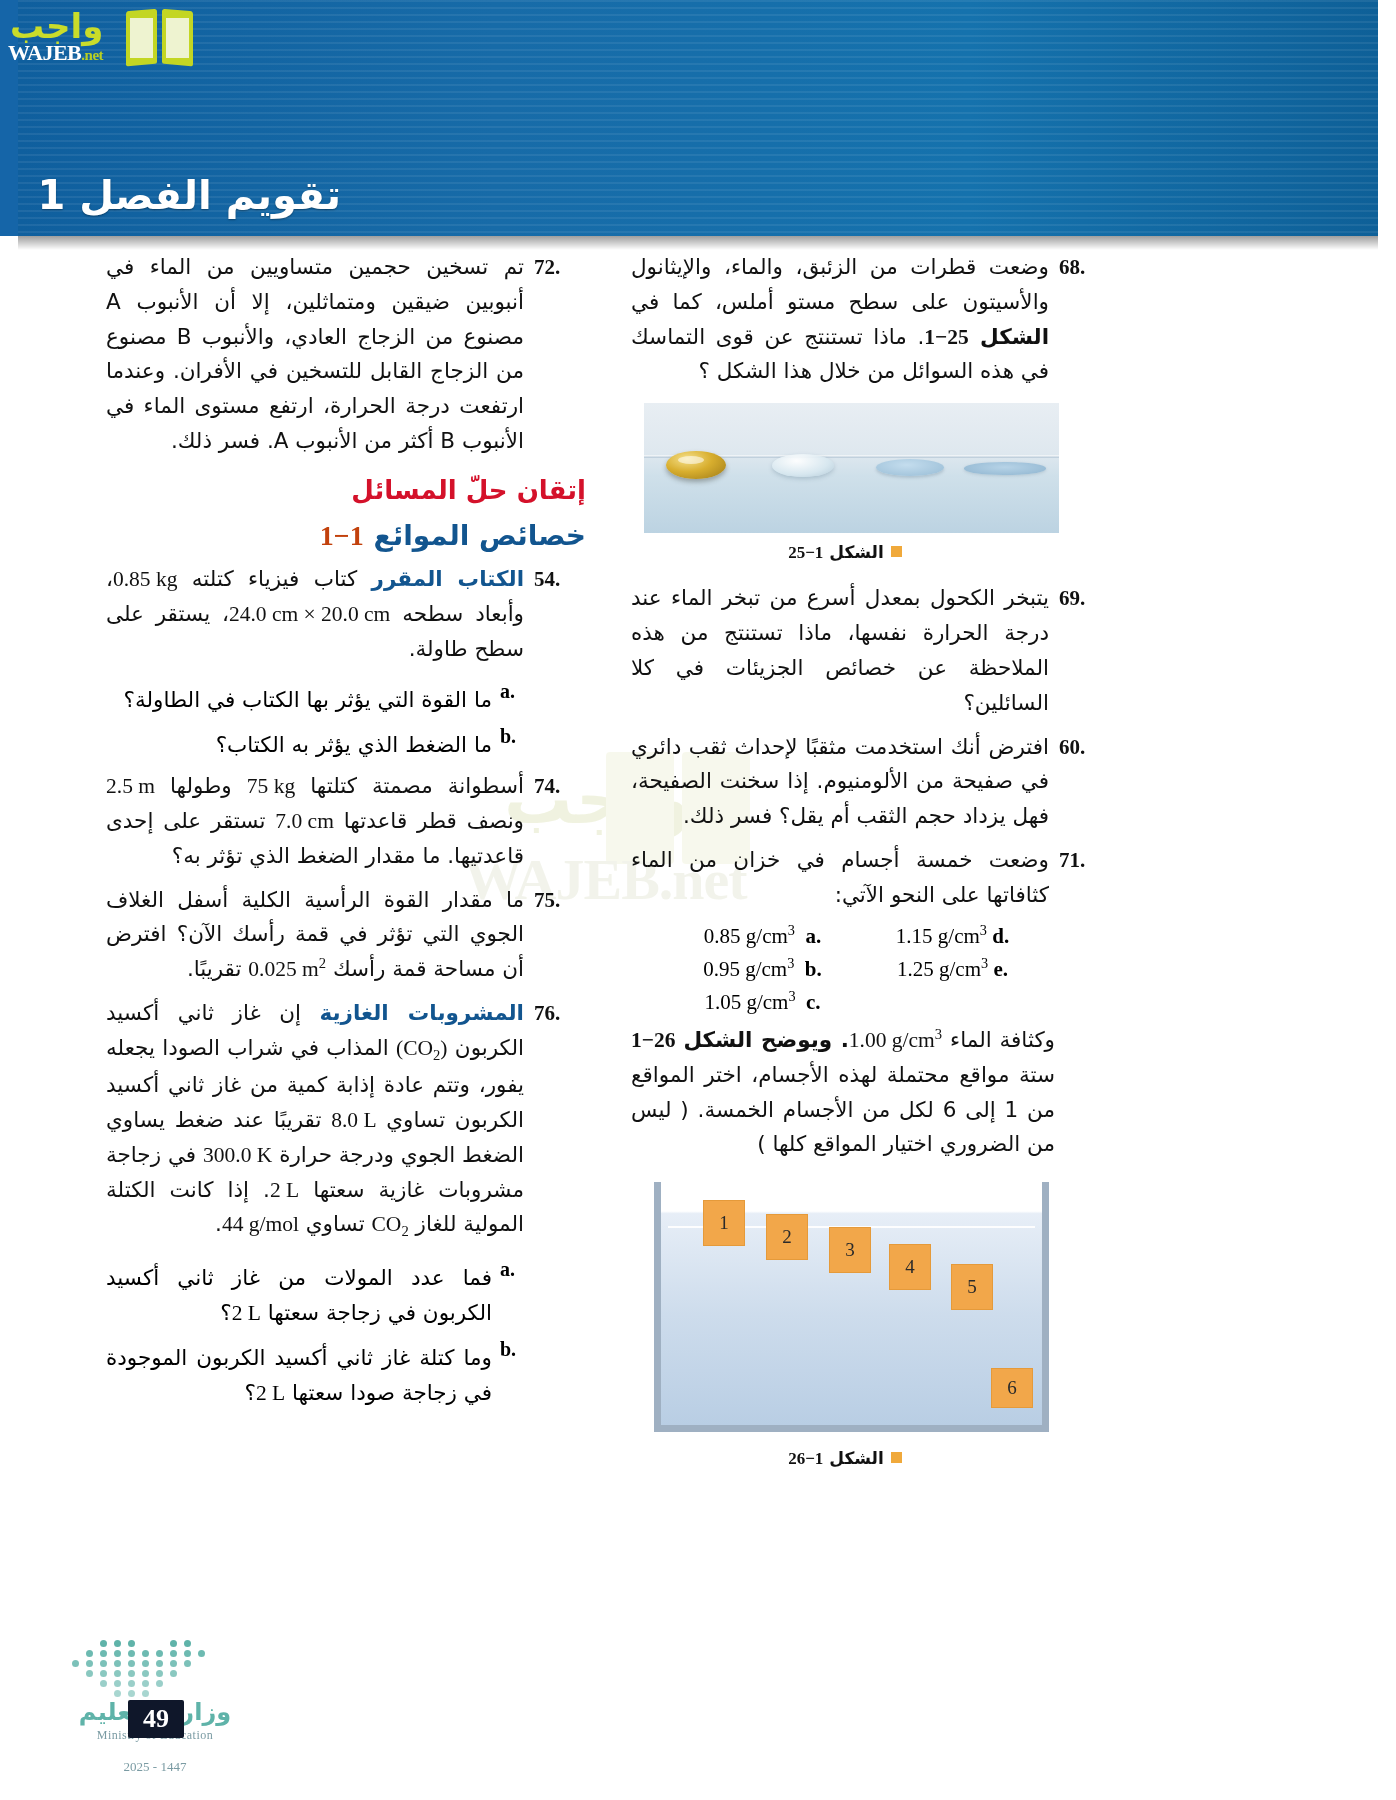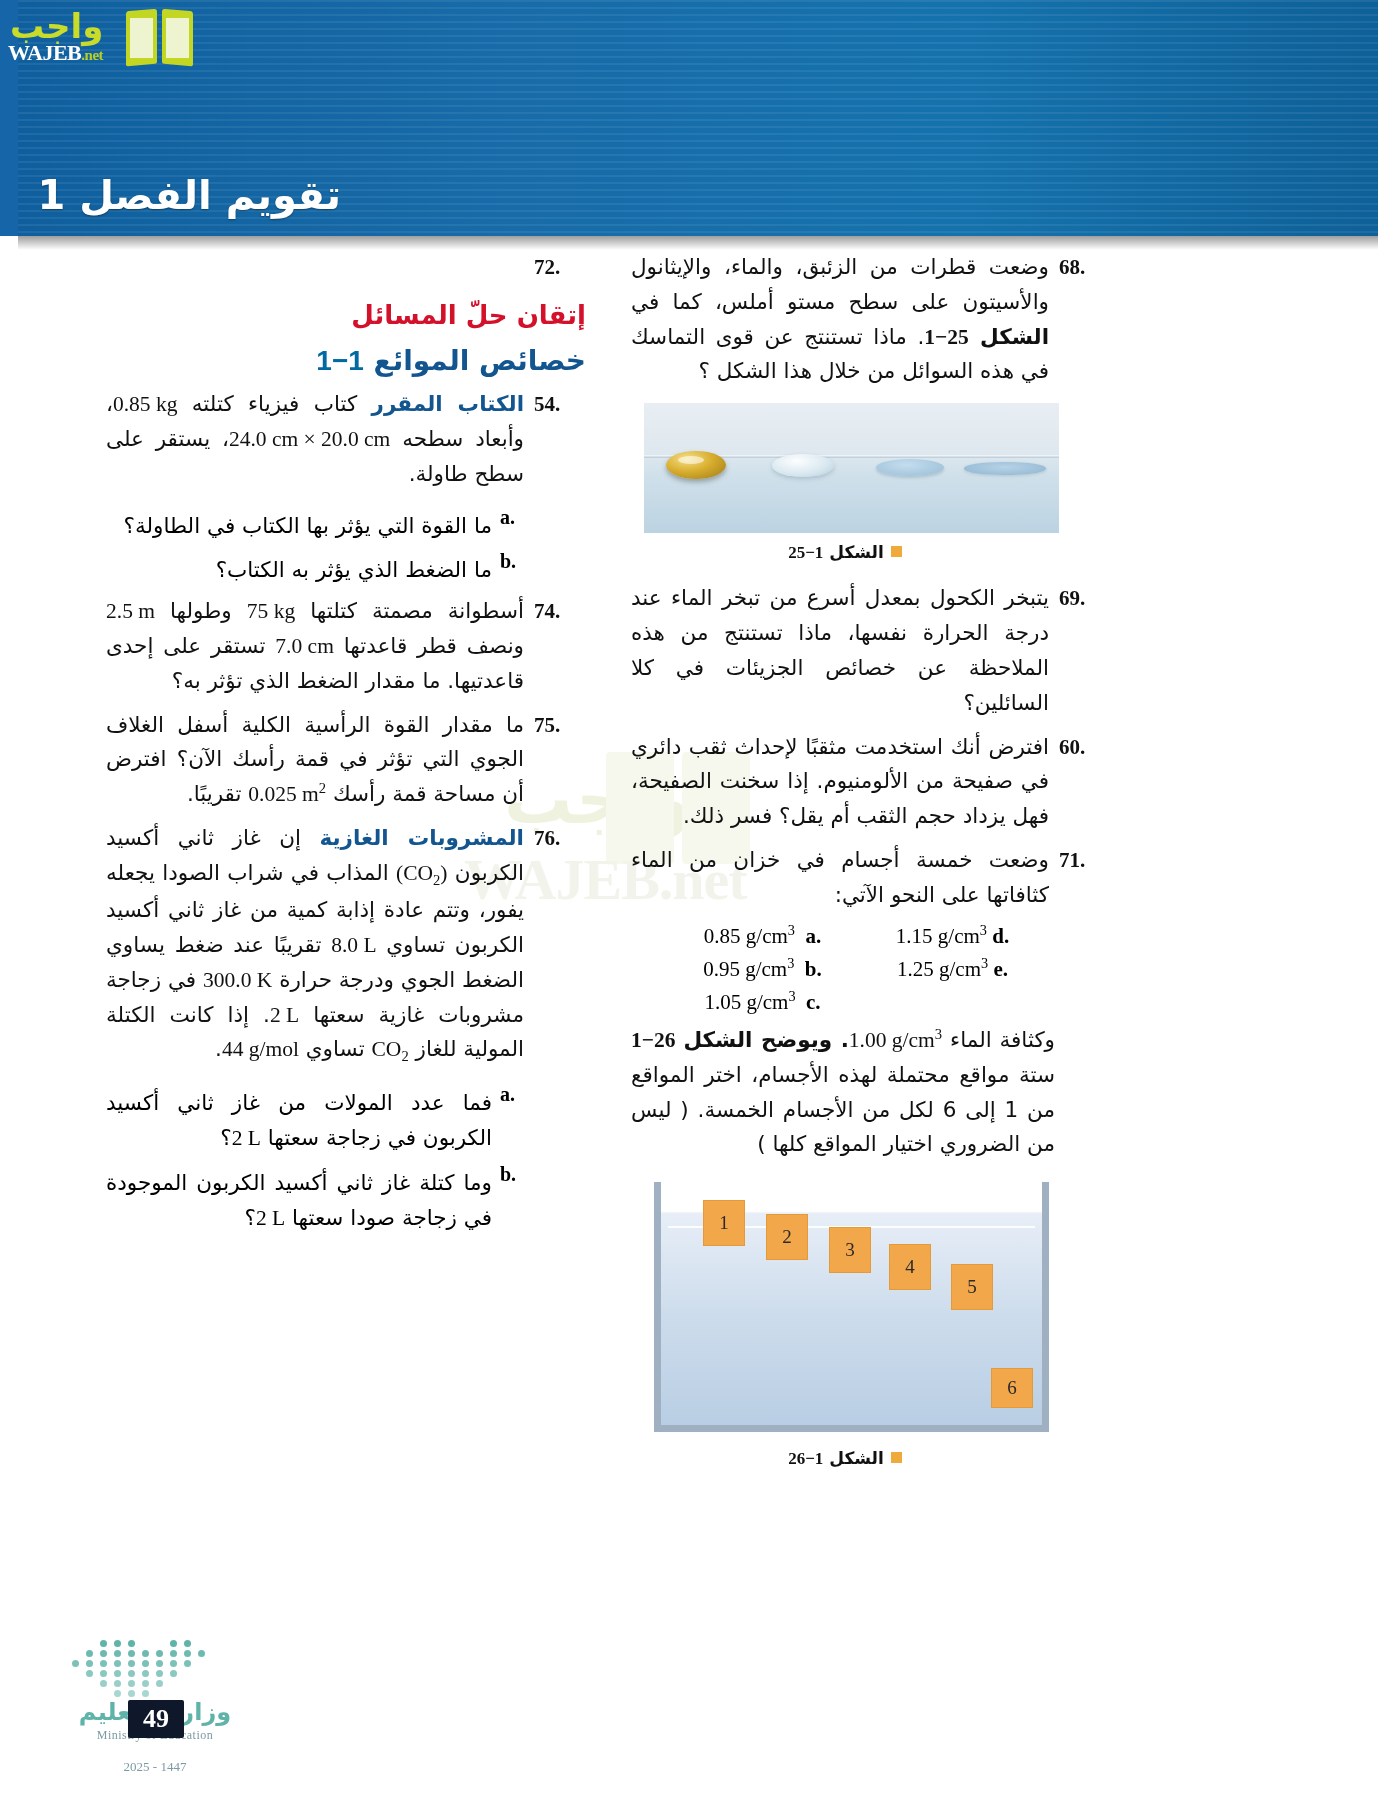--- a/index.html
+++ b/index.html
@@ -129,21 +129,21 @@
   
   .h-red{
     color:#d4112a;font-size:26px;font-weight:bold;direction:rtl;
     font-family:"DejaVu Sans",sans-serif;text-align:right;
     margin:16px 0 14px 0;
   }
   .h-sec{
     font-size:28px;font-weight:bold;direction:rtl;text-align:right;
     font-family:"DejaVu Sans",sans-serif;margin:6px 0 10px 0;
   }
-  .h-sec .num{color:#0369a1;font-family:Liberation Sans, sans-serif;}
+  .h-sec .num{color:#c2410c;font-family:Liberation Serif, serif;}
   .h-sec .txt{color:#12558f;}
 
   
   .fig25{
     position:relative;width:415px;height:130px;margin:14px 0 0 auto;
     margin-right:52px;
     background:linear-gradient(180deg,#e8eef3 0%,#dfe8ef 38%,#cfe0ea 56%,#bcd3e2 100%);
     overflow:hidden;
   }
   .fig25 .shelf{
@@ -361,20 +361,21 @@
         <span class="n">1−26</span>
       </div>
     </div>
 
   </div>
 
   <div class="col col-left">
 
     <div class="qitem">
       <div class="qnum">72.</div>
+      <div class="qbody">تم تسخين حجمين متساويين من الماء في أنبوبين ضيقين ومتماثلين، إلا أن الأنبوب A مصنوع من الزجاج العادي، والأنبوب B مصنوع من الزجاج القابل للتسخين في الأفران. وعندما ارتفعت درجة الحرارة، ارتفع مستوى الماء في الأنبوب B أكثر من الأنبوب A. فسر ذلك.</div>
     </div>
 
     <div class="h-red">إتقان حلّ المسائل</div>
 
     <div class="h-sec">
       <span class="txt">خصائص الموائع</span>
       <span class="num">1−1</span>
     </div>
 
     <div class="qitem">

